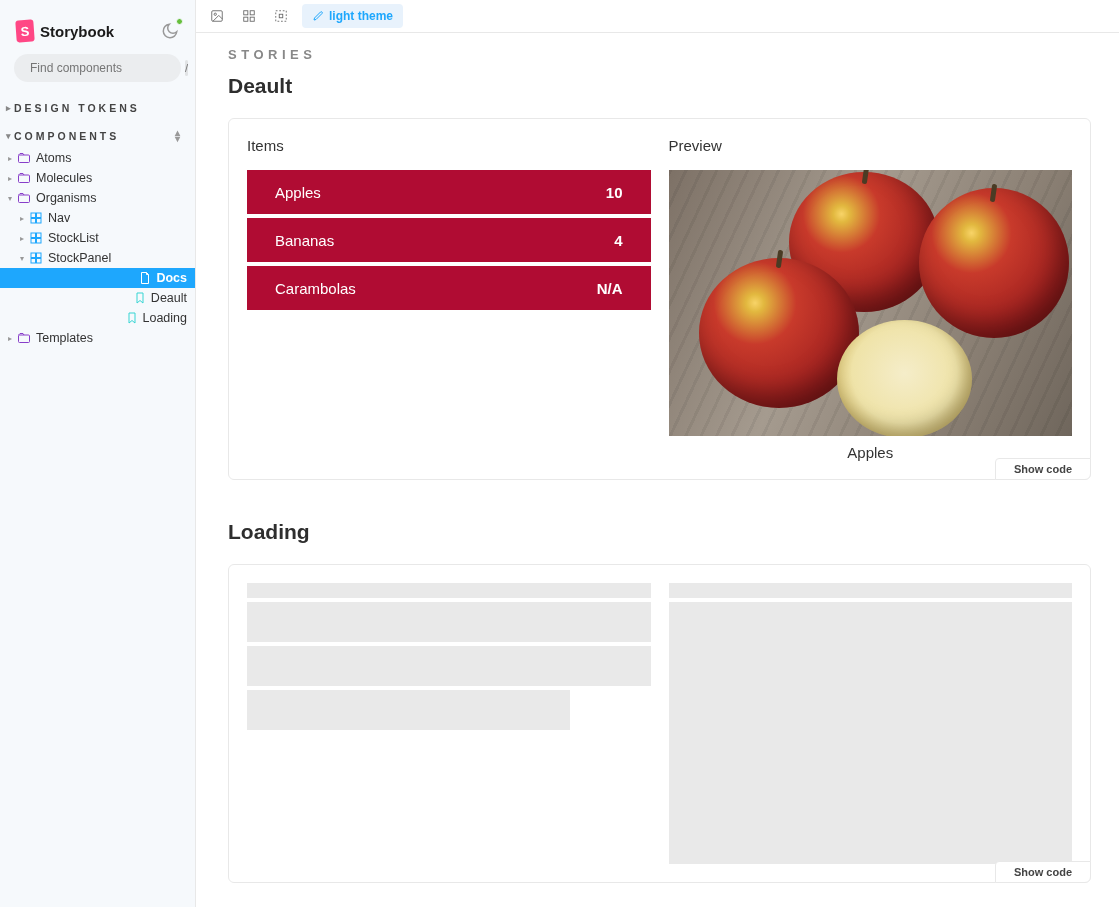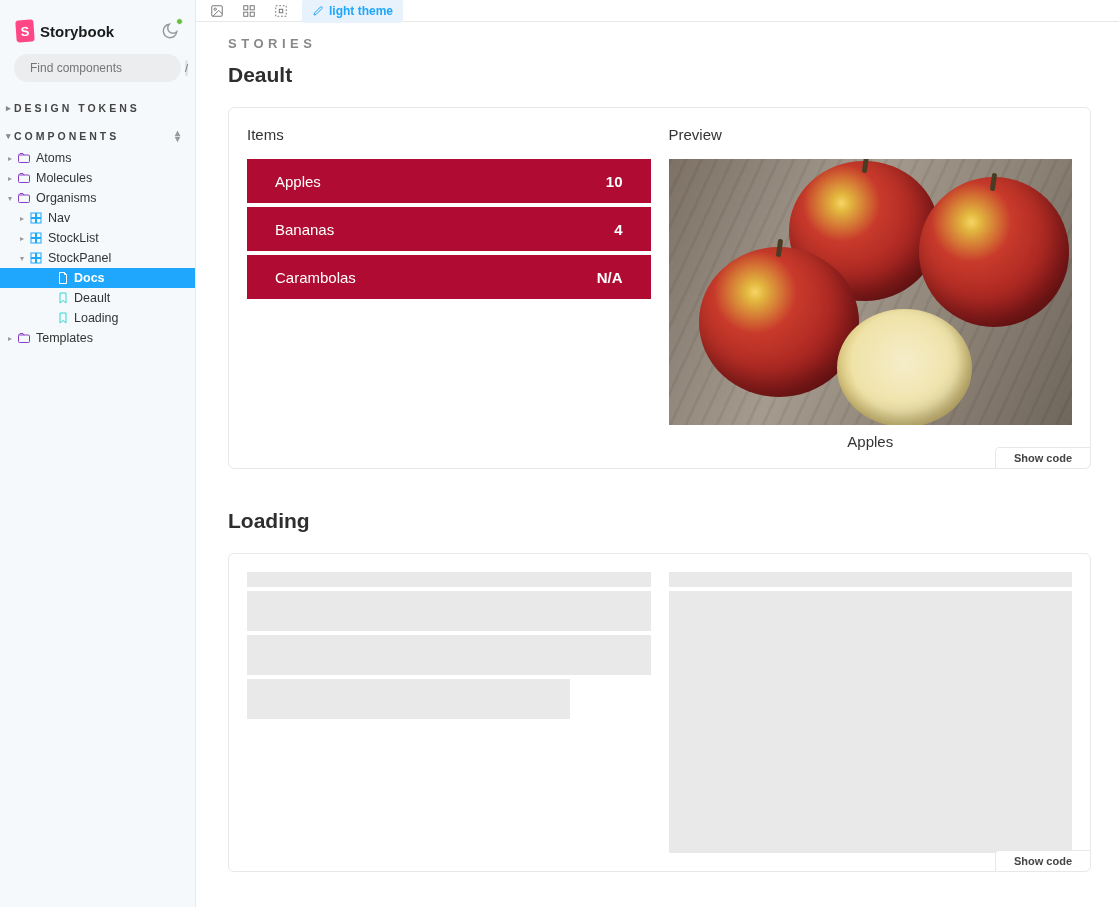--- a/index.html
+++ b/index.html
@@ -96,39 +96,39 @@
       height: 20px;
       padding-right: 8px;
       cursor: pointer;
       color: #333;
     }
     .tree-item .caret {
       width: 8px; font-size: 8px; color: #999; margin-right: 2px;
     }
     .tree-item.depth0 { padding-left: 8px; }
     .tree-item.depth1 { padding-left: 20px; }
-    .tree-item.depth2 { padding-left: 48px; }
+    .tree-item.depth2 { padding-left: 34px; justify-content: flex-end; }
     .folder-ico { width: 12px; height: 10px; margin-right: 6px; }
     .component-ico { width: 12px; height: 12px; margin-right: 6px; }
     .doc-ico { width: 10px; height: 12px; margin-right: 6px; }
     .story-ico { width: 10px; height: 12px; margin-right: 6px; }
     .tree-item.selected {
       background: #1ea7fd;
       color: #fff;
       font-weight: 700;
     }
     .tree-item.selected svg { stroke: #fff; }
     .main {
       flex: 1;
       display: flex;
       flex-direction: column;
       overflow: hidden;
     }
     .toolbar {
-      height: 22px;
+      height: 33px;
       border-bottom: 1px solid #e8e8e8;
       display: flex; align-items: center;
       padding: 0 10px;
       gap: 10px;
     }
     .toolbar-btn {
       width: 22px; height: 22px;
       display: flex; align-items: center; justify-content: center;
       cursor: pointer;
     }

